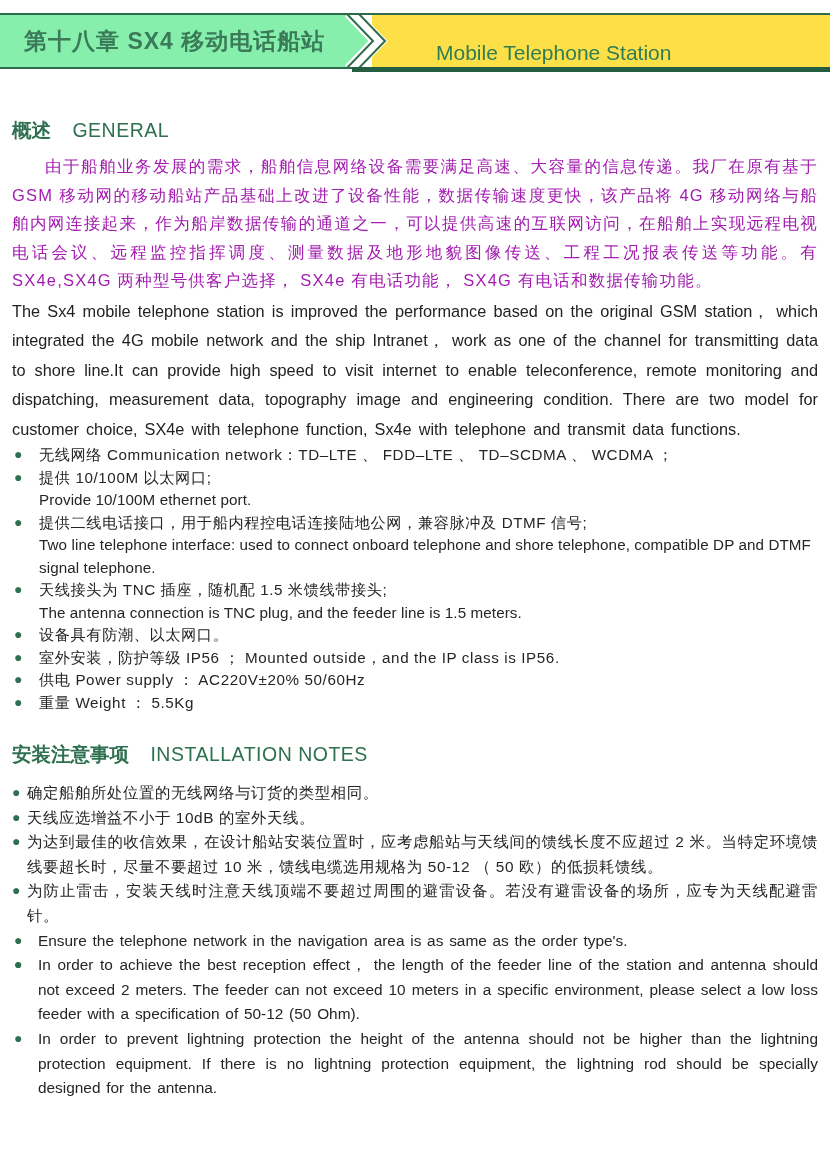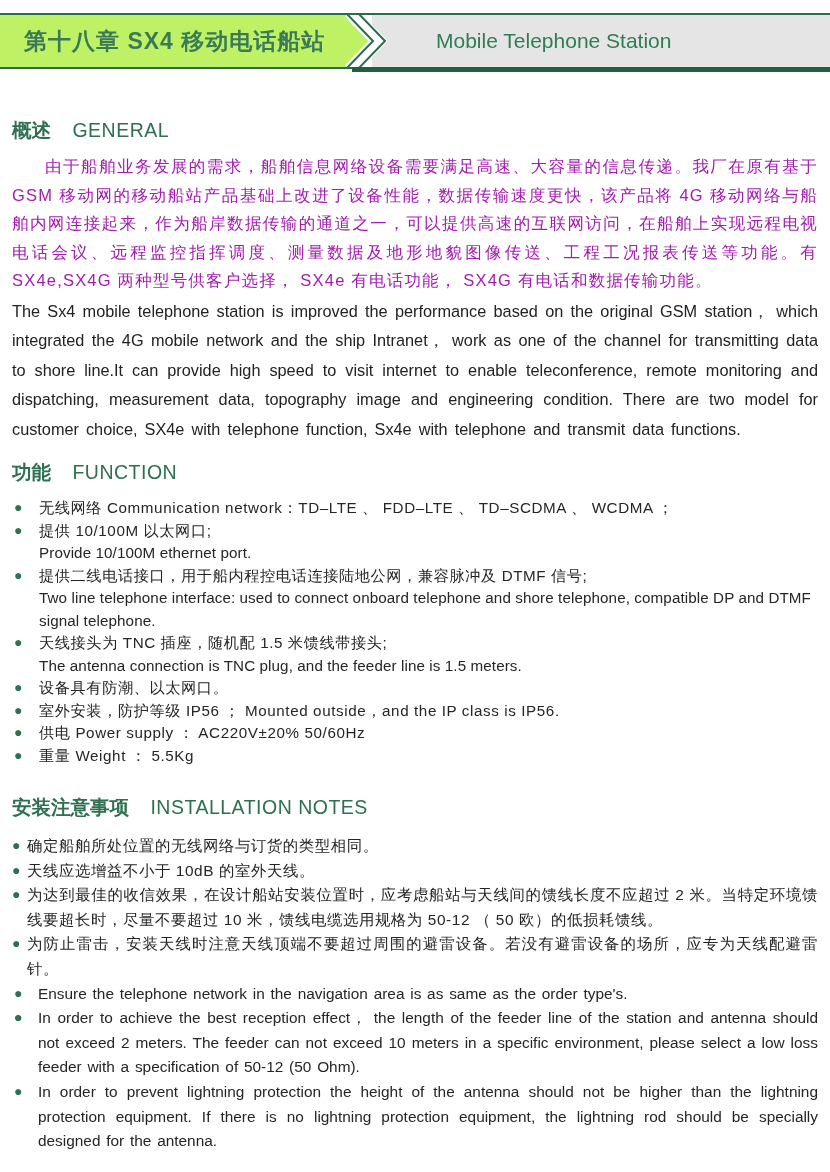--- a/index.html
+++ b/index.html
@@ -7,31 +7,31 @@
     width:830px;height:1172px;background:#ffffff;overflow:hidden;
     font-family:"Liberation Sans","DejaVu Sans",sans-serif;
     -webkit-font-smoothing:antialiased;
   }
   .page{width:830px;height:1172px;position:relative;}
 
   
   .top-rule{margin-top:13px;height:2px;background:#2c6b4b;width:100%;}
   .band{position:relative;height:52px;display:flex;}
   .band-left{
-    width:372px;background:#bef264;display:flex;align-items:center;
+    width:372px;background:#86efac;display:flex;align-items:center;
     padding-left:24px;box-sizing:border-box;
     clip-path:polygon(0 0,calc(100% - 26px) 0,100% 50%,calc(100% - 26px) 100%,0 100%);
   }
   .band-left .zh-title{
     font-size:23px;font-weight:bold;color:#3a7a58;letter-spacing:1px;white-space:nowrap;
   }
   .chevron{position:absolute;left:344px;top:0;width:52px;height:52px;z-index:3;}
   .band-right{
-    flex:1;background:#e5e5e5;display:flex;align-items:flex-end;
-    padding-left:64px;padding-bottom:14px;box-sizing:border-box;
+    flex:1;background:#fde047;display:flex;align-items:flex-end;
+    padding-left:64px;padding-bottom:2px;box-sizing:border-box;
   }
   .band-right .en-title{font-size:21px;color:#2f7d55;white-space:nowrap;}
   .under-row{display:flex;width:100%;}
   .under-left{width:352px;height:2px;background:#2c6b4b;}
   .under-right{flex:1;height:5px;background:#235e42;}
 
   
   .content{padding:0 12px 0 12px;color:#252525;}
   h2{margin:0;font-size:19.5px;color:#2e7050;font-weight:bold;line-height:24px;}
   h2 .h-en{font-weight:normal;margin-left:16px;letter-spacing:0.5px;}
@@ -86,24 +86,20 @@
 
   <div class="content">
 
     <h2 class="sec-general">
       <span class="h-zh">概述</span>
       <span class="h-en">GENERAL</span>
     </h2>
     <p class="para-zh">由于船舶业务发展的需求，船舶信息网络设备需要满足高速、大容量的信息传递。我厂在原有基于 GSM 移动网的移动船站产品基础上改进了设备性能，数据传输速度更快，该产品将 4G 移动网络与船舶内网连接起来，作为船岸数据传输的通道之一，可以提供高速的互联网访问，在船舶上实现远程电视电话会议、远程监控指挥调度、测量数据及地形地貌图像传送、工程工况报表传送等功能。有 SX4e,SX4G 两种型号供客户选择， SX4e 有电话功能， SX4G 有电话和数据传输功能。</p>
     <p class="para-en">The Sx4 mobile telephone station is improved the performance based on the original GSM station， which integrated the 4G mobile network and the ship Intranet， work as one of the channel for transmitting data to shore line.It can provide high speed to visit internet to enable teleconference, remote monitoring and dispatching, measurement data, topography image and engineering condition. There are two model for customer choice, SX4e with telephone function, Sx4e with telephone and transmit data functions.</p>
 
-    <h2 class="sec-function">
-      <span class="h-zh">功能</span>
-      <span class="h-en">FUNCTION</span>
-    </h2>
     <ul class="fn-list">
       <li>
         <span class="blt">●</span>
         <div class="zh-line">无线网络 Communication network：TD–LTE 、 FDD–LTE 、 TD–SCDMA 、 WCDMA ；</div>
       </li>
       <li>
         <span class="blt">●</span>
         <div class="zh-line">提供 10/100M 以太网口;</div>
         <div class="sub">Provide 10/100M ethernet port.</div>
       </li>

